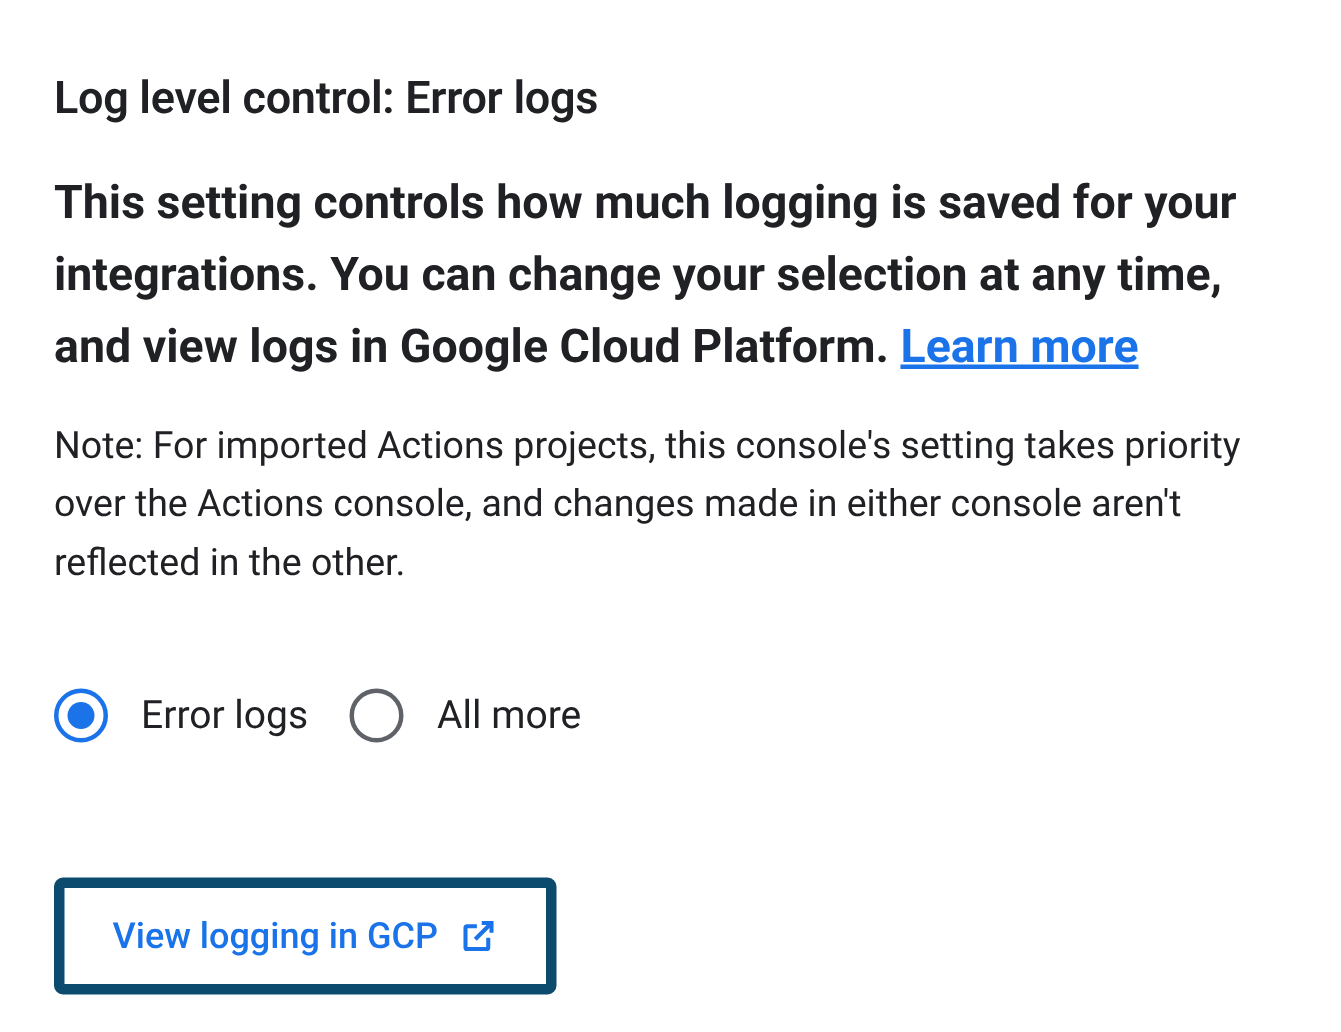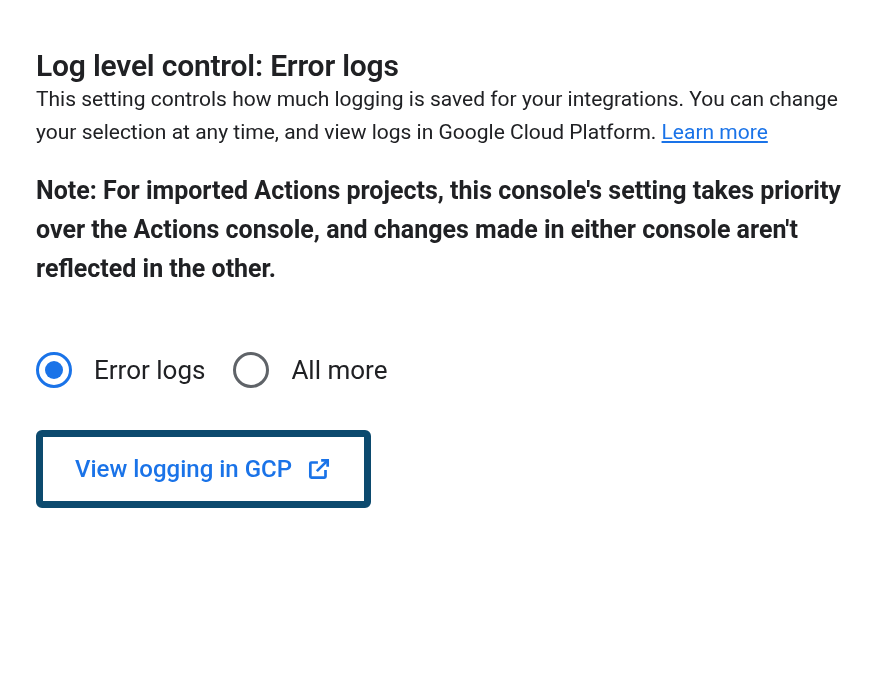--- a/index.html
+++ b/index.html
@@ -11,46 +11,47 @@
       font-family: 'Google Sans', Roboto, Arial, sans-serif;
       background: #fff;
       padding: 48px 36px;
       width: 894px;
       color: #202124;
     }
     .heading {
       font-size: 30px;
       font-weight: 600;
       color: #202124;
+      margin-bottom: 28px;
       letter-spacing: -0.2px;
     }
     .description {
-      font-size: 21px;
+      font-size: 31px;
       line-height: 1.55;
       color: #202124;
-      font-weight: 400;
+      font-weight: 700;
       margin-bottom: 24px;
     }
     .description a {
       color: #1a73e8;
       text-decoration: underline;
       cursor: pointer;
     }
     .note {
       font-size: 25px;
       line-height: 1.55;
       color: #202124;
-      font-weight: 700;
+      font-weight: 400;
       margin-bottom: 64px;
     }
     .radio-group {
       display: flex;
       align-items: center;
       gap: 28px;
-      margin-bottom: 42px;
+      margin-bottom: 90px;
     }
     .radio-option {
       display: flex;
       align-items: center;
       gap: 22px;
       cursor: pointer;
     }
     .radio-circle {
       width: 36px;
       height: 36px;

